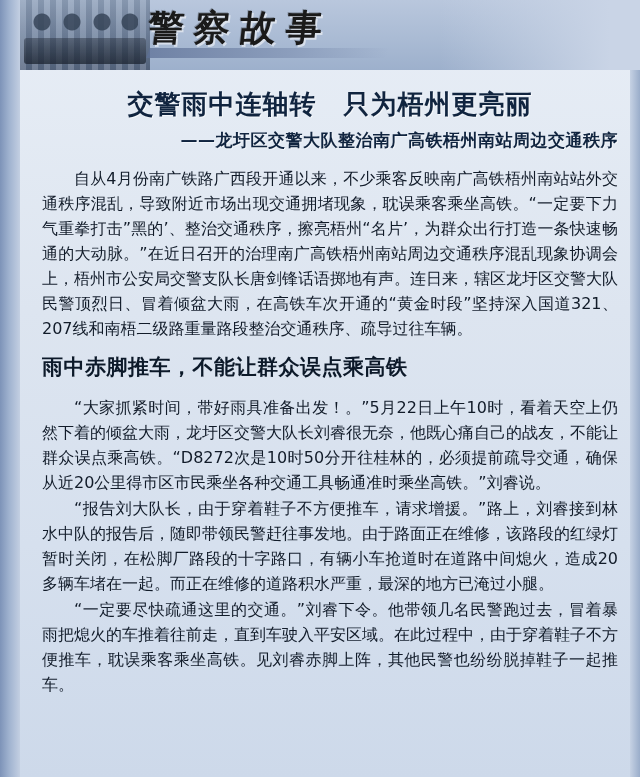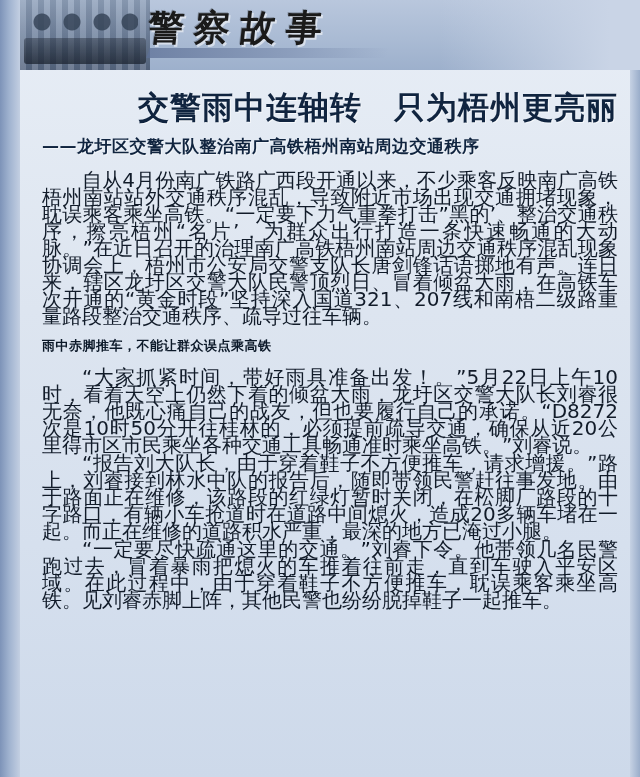--- a/index.html
+++ b/index.html
@@ -102,58 +102,58 @@
     background: linear-gradient(90deg, rgba(180,195,218,0), #c9d4e6 85%);
   }
 
   
   .article {
     margin: 0 22px 0 42px;
     padding-top: 18px;
     color: #0e1a2b;
   }
   .headline {
-    text-align: right;
+    text-align: center;
     font-family: "DejaVu Serif", "Liberation Serif", serif;
     font-weight: bold;
-    font-size: 31px;
+    font-size: 26px;
     letter-spacing: 1px;
     color: #10243f;
     text-shadow: 1px 1px 0 rgba(255,255,255,.6);
     line-height: 1.25;
   }
   .subheadline {
-    text-align: left;
+    text-align: right;
     font-family: "DejaVu Serif", "Liberation Serif", serif;
     font-weight: bold;
     font-size: 17px;
     color: #10243f;
     margin-top: 8px;
     letter-spacing: .5px;
     text-shadow: 1px 1px 0 rgba(255,255,255,.5);
   }
   .body-text {
     margin-top: 14px;
     font-family: "DejaVu Sans", "Liberation Sans", sans-serif;
-    font-size: 20px;
-    line-height: 17px;
+    font-size: 16px;
+    line-height: 25px;
     text-align: justify;
     text-justify: inter-ideograph;
     color: #111b29;
   }
   .body-text p {
     margin: 0 0 1px 0;
     text-indent: 2em;
   }
   .section-head {
     margin-top: 12px;
     margin-bottom: 2px;
     font-family: "DejaVu Sans", "Liberation Sans", sans-serif;
     font-weight: bold;
-    font-size: 13px;
+    font-size: 21px;
     color: #0c1929;
     letter-spacing: .5px;
   }
 </style>
 </head>
 <body>
 
 <div class="page">
 
   <div class="left-band"></div>
@@ -171,19 +171,19 @@
     <div class="headline">交警雨中连轴转　只为梧州更亮丽</div>
     <div class="subheadline">——龙圩区交警大队整治南广高铁梧州南站周边交通秩序</div>
 
     <div class="body-text">
       <p>自从4月份南广铁路广西段开通以来，不少乘客反映南广高铁梧州南站站外交通秩序混乱，导致附近市场出现交通拥堵现象，耽误乘客乘坐高铁。“一定要下力气重拳打击”黑的’、整治交通秩序，擦亮梧州“名片’，为群众出行打造一条快速畅通的大动脉。”在近日召开的治理南广高铁梧州南站周边交通秩序混乱现象协调会上，梧州市公安局交警支队长唐剑锋话语掷地有声。连日来，辖区龙圩区交警大队民警顶烈日、冒着倾盆大雨，在高铁车次开通的“黄金时段”坚持深入国道321、207线和南梧二级路重量路段整治交通秩序、疏导过往车辆。</p>
     </div>
 
     <div class="section-head">雨中赤脚推车，不能让群众误点乘高铁</div>
 
     <div class="body-text">
-      <p>“大家抓紧时间，带好雨具准备出发！。”5月22日上午10时，看着天空上仍然下着的倾盆大雨，龙圩区交警大队长刘睿很无奈，他既心痛自己的战友，但也要履行自己的承诺。“D8272次是10时50分开往桂林的，必须提前疏导交通，确保从近20公里得市区市民乘坐各种交通工具畅通准时乘坐高铁。”刘睿说。</p>
+      <p>“大家抓紧时间，带好雨具准备出发！。”5月22日上午10时，看着天空上仍然下着的倾盆大雨，龙圩区交警大队长刘睿很无奈，他既心痛自己的战友，不能让群众误点乘高铁。“D8272次是10时50分开往桂林的，必须提前疏导交通，确保从近20公里得市区市民乘坐各种交通工具畅通准时乘坐高铁。”刘睿说。</p>
       <p>“报告刘大队长，由于穿着鞋子不方便推车，请求增援。”路上，刘睿接到林水中队的报告后，随即带领民警赶往事发地。由于路面正在维修，该路段的红绿灯暂时关闭，在松脚厂路段的十字路口，有辆小车抢道时在道路中间熄火，造成20多辆车堵在一起。而正在维修的道路积水严重，最深的地方已淹过小腿。</p>
       <p>“一定要尽快疏通这里的交通。”刘睿下令。他带领几名民警跑过去，冒着暴雨把熄火的车推着往前走，直到车驶入平安区域。在此过程中，由于穿着鞋子不方便推车，耽误乘客乘坐高铁。见刘睿赤脚上阵，其他民警也纷纷脱掉鞋子一起推车。</p>
     </div>
 
   </div>
 </div>
 
 </body></html>

